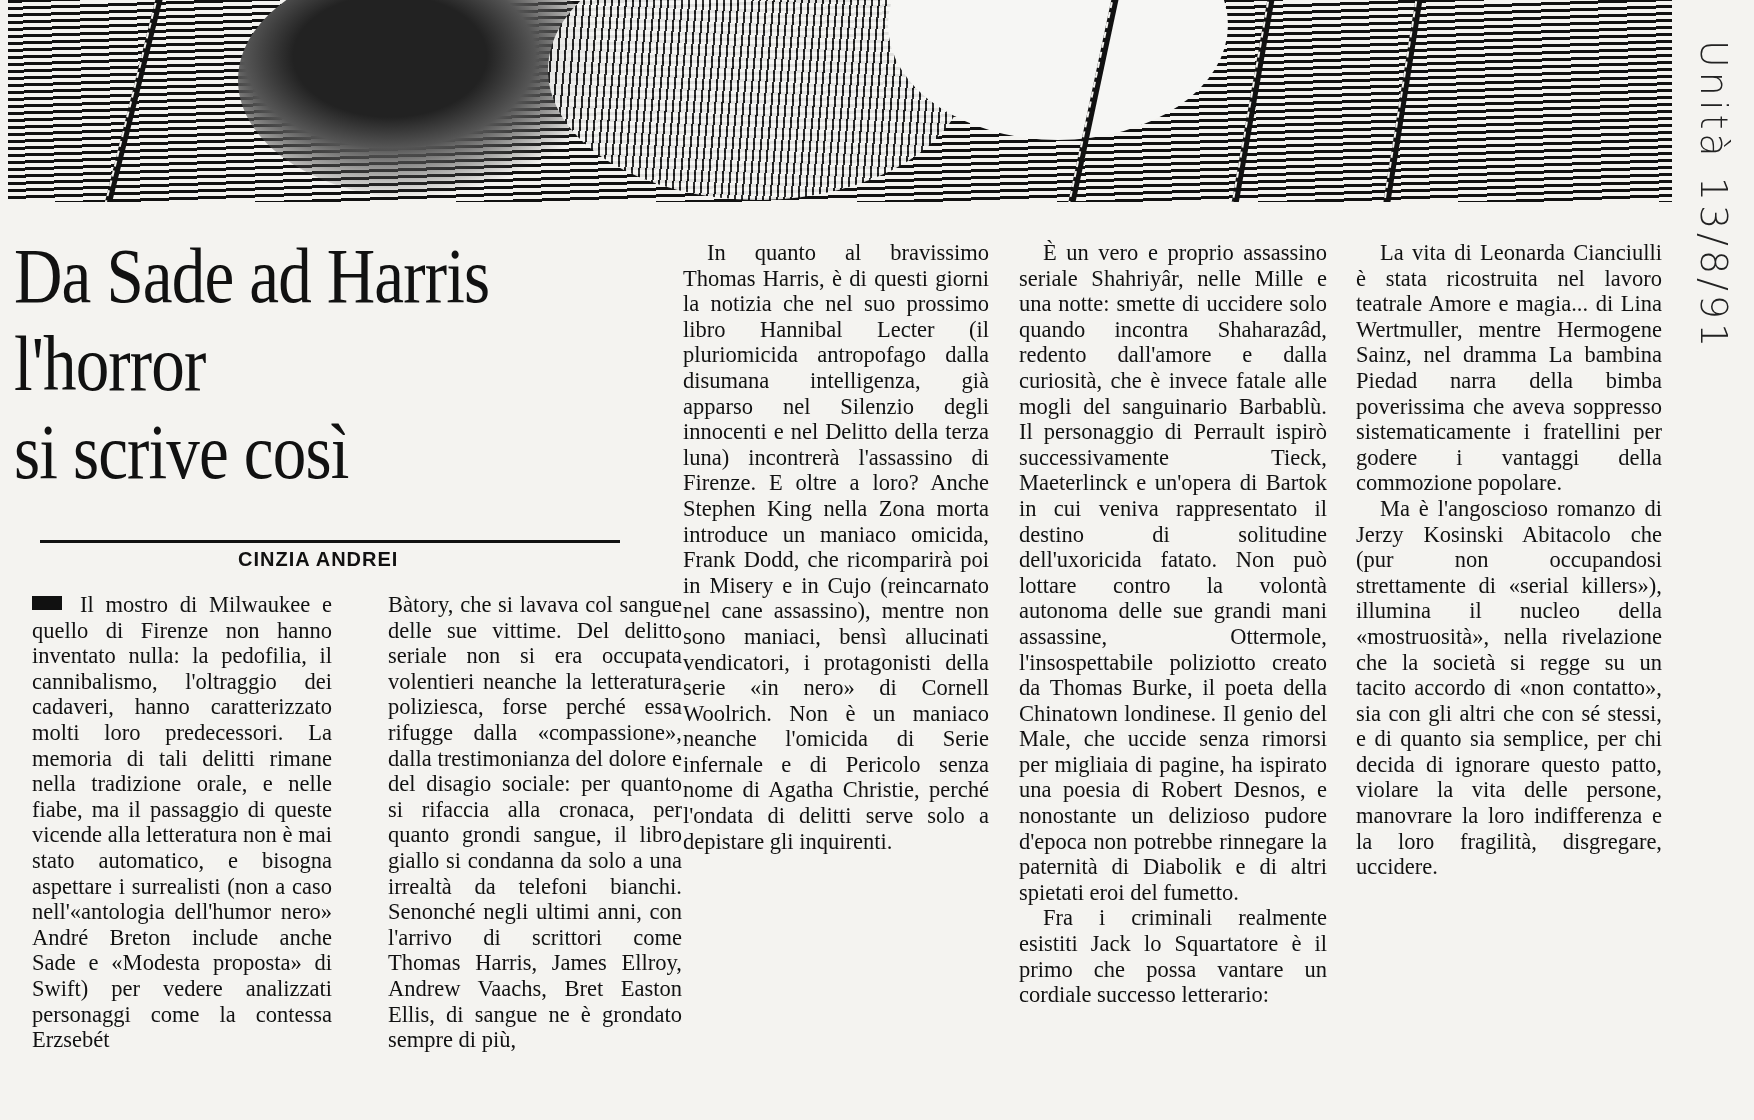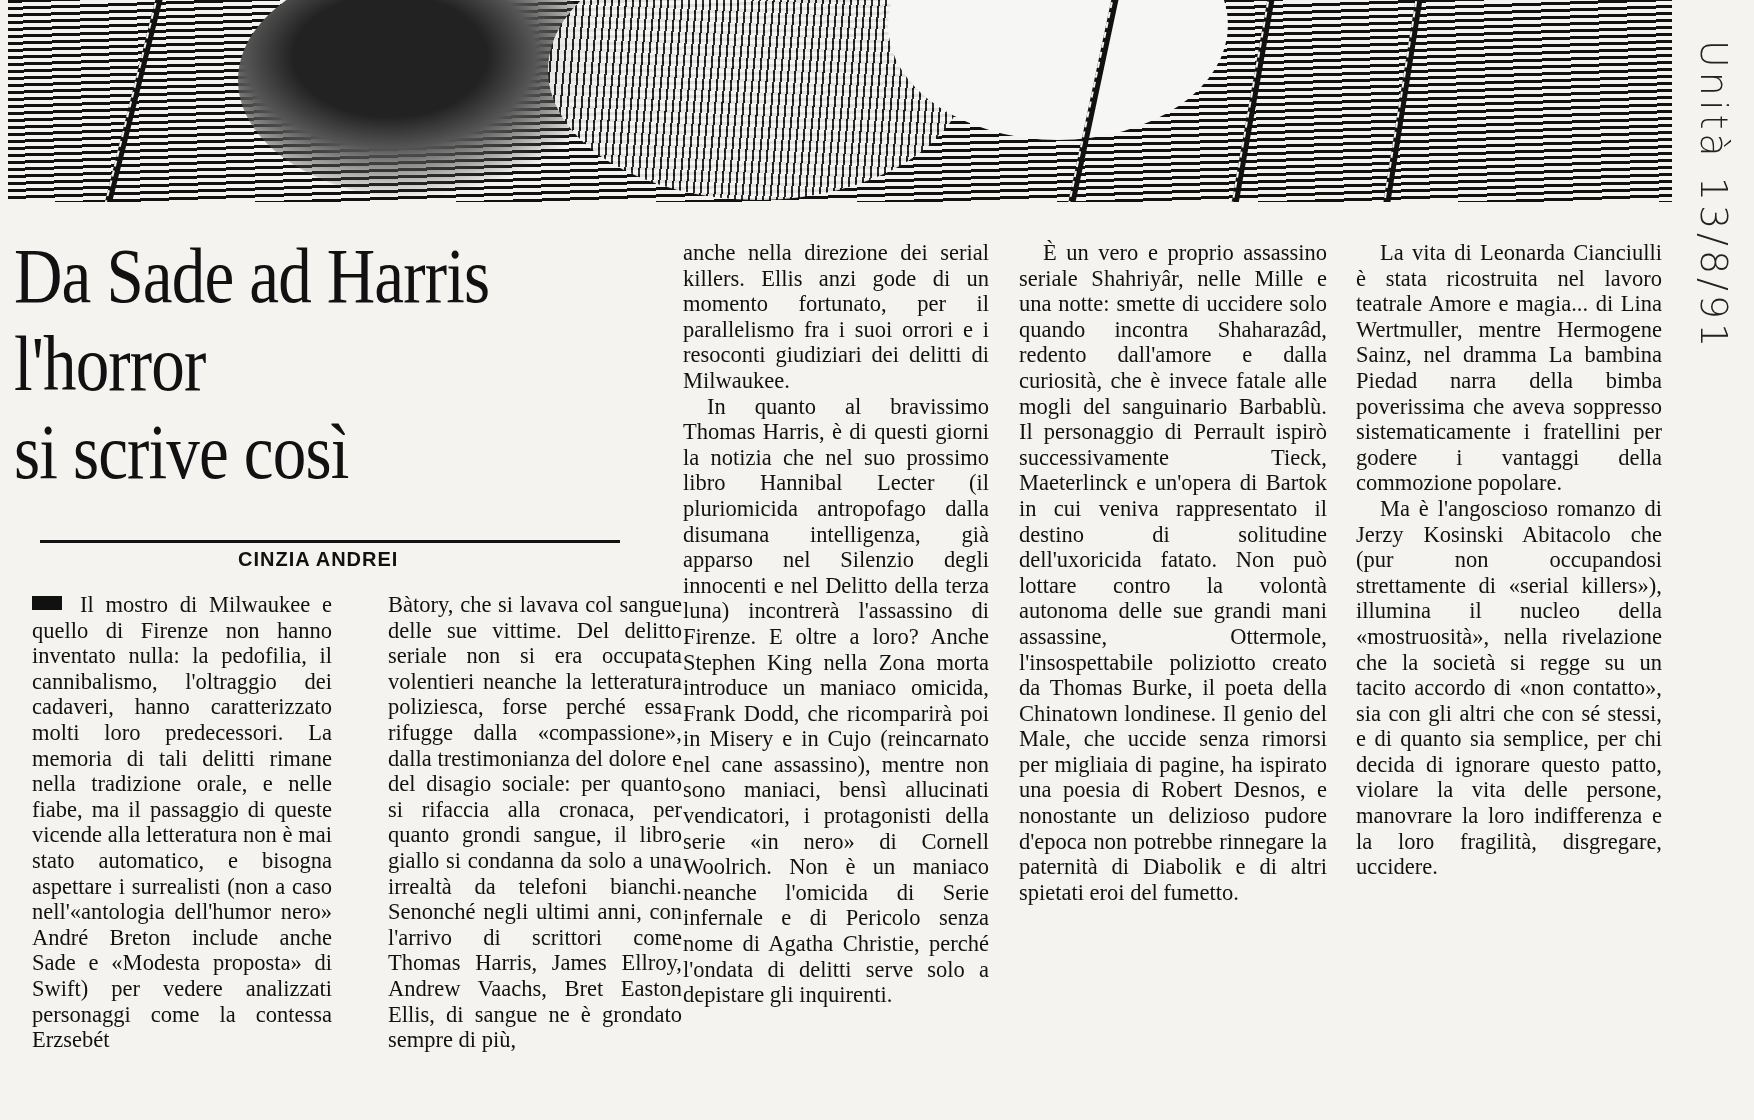--- a/index.html
+++ b/index.html
@@ -96,24 +96,24 @@
 
 <div class="col col1">
   <p><span class="lead-square"></span><span>Il mostro di Milwaukee e quello di Firenze non hanno inventato nulla: la pedofilia, il cannibalismo, l'oltraggio dei cadaveri, hanno caratterizzato molti loro predecessori. La memoria di tali delitti rimane nella tradizione orale, e nelle fiabe, ma il passaggio di queste vicende alla letteratura non è mai stato automatico, e bisogna aspettare i surrealisti (non a caso nell'«antologia dell'humor nero» André Breton include anche Sade e «Modesta proposta» di Swift) per vedere analizzati personaggi come la contessa Erzsebét</span></p>
 </div>
 
 <div class="col col2">
   <p>Bàtory, che si lavava col sangue delle sue vittime. Del delitto seriale non si era occupata volentieri neanche la letteratura poliziesca, forse perché essa rifugge dalla «compassione», dalla trestimonianza del dolore e del disagio sociale: per quanto si rifaccia alla cronaca, per quanto grondi sangue, il libro giallo si condanna da solo a una irrealtà da telefoni bianchi. Senonché negli ultimi anni, con l'arrivo di scrittori come Thomas Harris, James Ellroy, Andrew Vaachs, Bret Easton Ellis, di sangue ne è grondato sempre di più,</p>
 </div>
 
 <div class="col col3">
-  <p>anche nella direzione dei serial killers. Ellis anzi gode di un momento fortunato, per il parallelismo fra i suoi orrori e i resoconti giudiziari dei delitti di Milwaukee.</p>
   <p class="ind">In quanto al bravissimo Thomas Harris, è di questi giorni la notizia che nel suo prossimo libro Hannibal Lecter (il pluriomicida antropofago dalla disumana intelligenza, già apparso nel Silenzio degli innocenti e nel Delitto della terza luna) incontrerà l'assassino di Firenze. E oltre a loro? Anche Stephen King nella Zona morta introduce un maniaco omicida, Frank Dodd, che ricomparirà poi in Misery e in Cujo (reincarnato nel cane assassino), mentre non sono maniaci, bensì allucinati vendicatori, i protagonisti della serie «in nero» di Cornell Woolrich. Non è un maniaco neanche l'omicida di Serie infernale e di Pericolo senza nome di Agatha Christie, perché l'ondata di delitti serve solo a depistare gli inquirenti.</p>
 </div>
 
 <div class="col col4">
   <p class="ind">È un vero e proprio assassino seriale Shahriyâr, nelle Mille e una notte: smette di uccidere solo quando incontra Shaharazâd, redento dall'amore e dalla curiosità, che è invece fatale alle mogli del sanguinario Barbablù. Il personaggio di Perrault ispirò successivamente Tieck, Maeterlinck e un'opera di Bartok in cui veniva rappresentato il destino di solitudine dell'uxoricida fatato. Non può lottare contro la volontà autonoma delle sue grandi mani assassine, Ottermole, l'insospettabile poliziotto creato da Thomas Burke, il poeta della Chinatown londinese. Il genio del Male, che uccide senza rimorsi per migliaia di pagine, ha ispirato una poesia di Robert Desnos, e nonostante un delizioso pudore d'epoca non potrebbe rinnegare la paternità di Diabolik e di altri spietati eroi del fumetto.</p>
+  <p class="ind">Fra i criminali realmente esistiti Jack lo Squartatore è il primo che possa vantare un cordiale successo letterario:</p>
 </div>
 
 <div class="col col5">
   <p class="ind">La vita di Leonarda Cianciulli è stata ricostruita nel lavoro teatrale Amore e magia... di Lina Wertmuller, mentre Hermogene Sainz, nel dramma La bambina Piedad narra della bimba poverissima che aveva soppresso sistematicamente i fratellini per godere i vantaggi della commozione popolare.</p>
   <p class="ind">Ma è l'angoscioso romanzo di Jerzy Kosinski Abitacolo che (pur non occupandosi strettamente di «serial killers»), illumina il nucleo della «mostruosità», nella rivelazione che la società si regge su un tacito accordo di «non contatto», sia con gli altri che con sé stessi, e di quanto sia semplice, per chi decida di ignorare questo patto, violare la vita delle persone, manovrare la loro indifferenza e la loro fragilità, disgregare, uccidere.</p>
 </div>
 
 </body></html>

